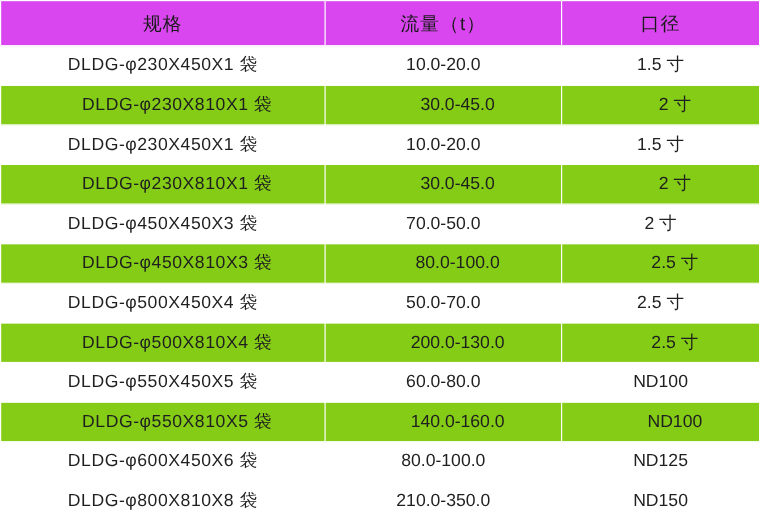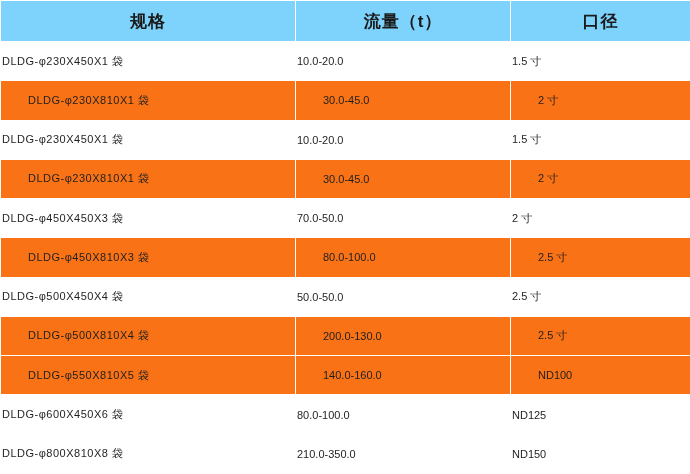--- a/index.html
+++ b/index.html
@@ -17,43 +17,44 @@
     border-collapse: collapse;
     width: 690px;
     height: 474px;
     table-layout: fixed;
   }
   #spec-table col.c0 { width: 295px; }
   #spec-table col.c1 { width: 215px; }
   #spec-table col.c2 { width: 180px; }
 
   #spec-table thead th {
-    background: #7dd3fc;
+    background: #d946ef;
     color: #1a1a1a;
     font-size: 17px;
-    font-weight: bold;
+    font-weight: normal;
     height: 38px;
     text-align: center;
     vertical-align: middle;
     border: 1px solid #ffffff;
     letter-spacing: 1px;
   }
   #spec-table tbody td {
     height: 33px;
-    font-size: 11px;
+    font-size: 16px;
     color: #1f1f1f;
+    text-align: center;
     vertical-align: middle;
     border: 1px solid #ffffff;
     white-space: nowrap;
   }
   #spec-table tbody tr.odd td {
     background: #ffffff;
   }
   #spec-table tbody tr.even td {
-    background: #f97316;
+    background: #84cc16;
     padding-left: 27px;
   }
   .cell-spec {
     letter-spacing: 0.5px;
   }
 </style>
 </head>
 <body>
 
 <table id="spec-table">
@@ -95,27 +96,32 @@
       <td>70.0-50.0</td>
       <td>2 寸</td>
     </tr>
     <tr class="even">
       <td class="cell-spec">DLDG-φ450X810X3 袋</td>
       <td>80.0-100.0</td>
       <td>2.5 寸</td>
     </tr>
     <tr class="odd">
       <td class="cell-spec">DLDG-φ500X450X4 袋</td>
-      <td>50.0-50.0</td>
+      <td>50.0-70.0</td>
       <td>2.5 寸</td>
     </tr>
     <tr class="even">
       <td class="cell-spec">DLDG-φ500X810X4 袋</td>
       <td>200.0-130.0</td>
       <td>2.5 寸</td>
+    </tr>
+    <tr class="odd">
+      <td class="cell-spec">DLDG-φ550X450X5 袋</td>
+      <td>60.0-80.0</td>
+      <td>ND100</td>
     </tr>
     <tr class="even">
       <td class="cell-spec">DLDG-φ550X810X5 袋</td>
       <td>140.0-160.0</td>
       <td>ND100</td>
     </tr>
     <tr class="odd">
       <td class="cell-spec">DLDG-φ600X450X6 袋</td>
       <td>80.0-100.0</td>
       <td>ND125</td>

